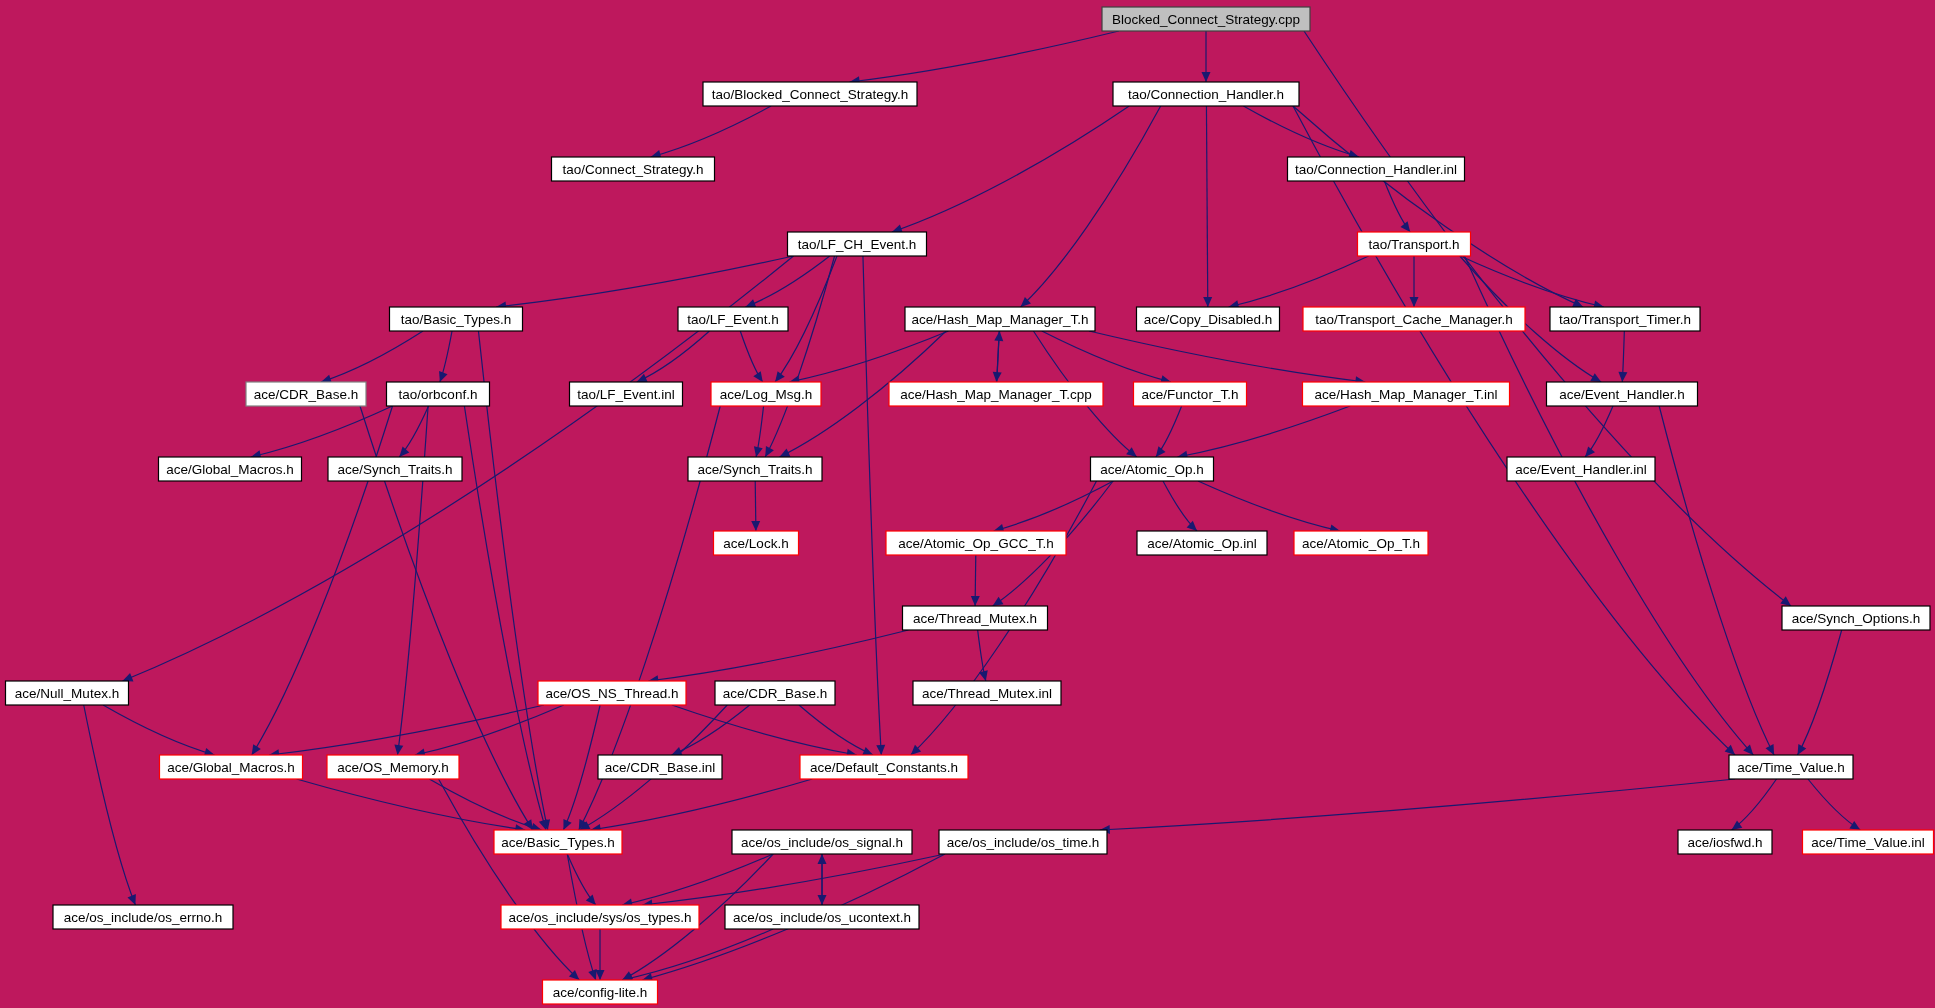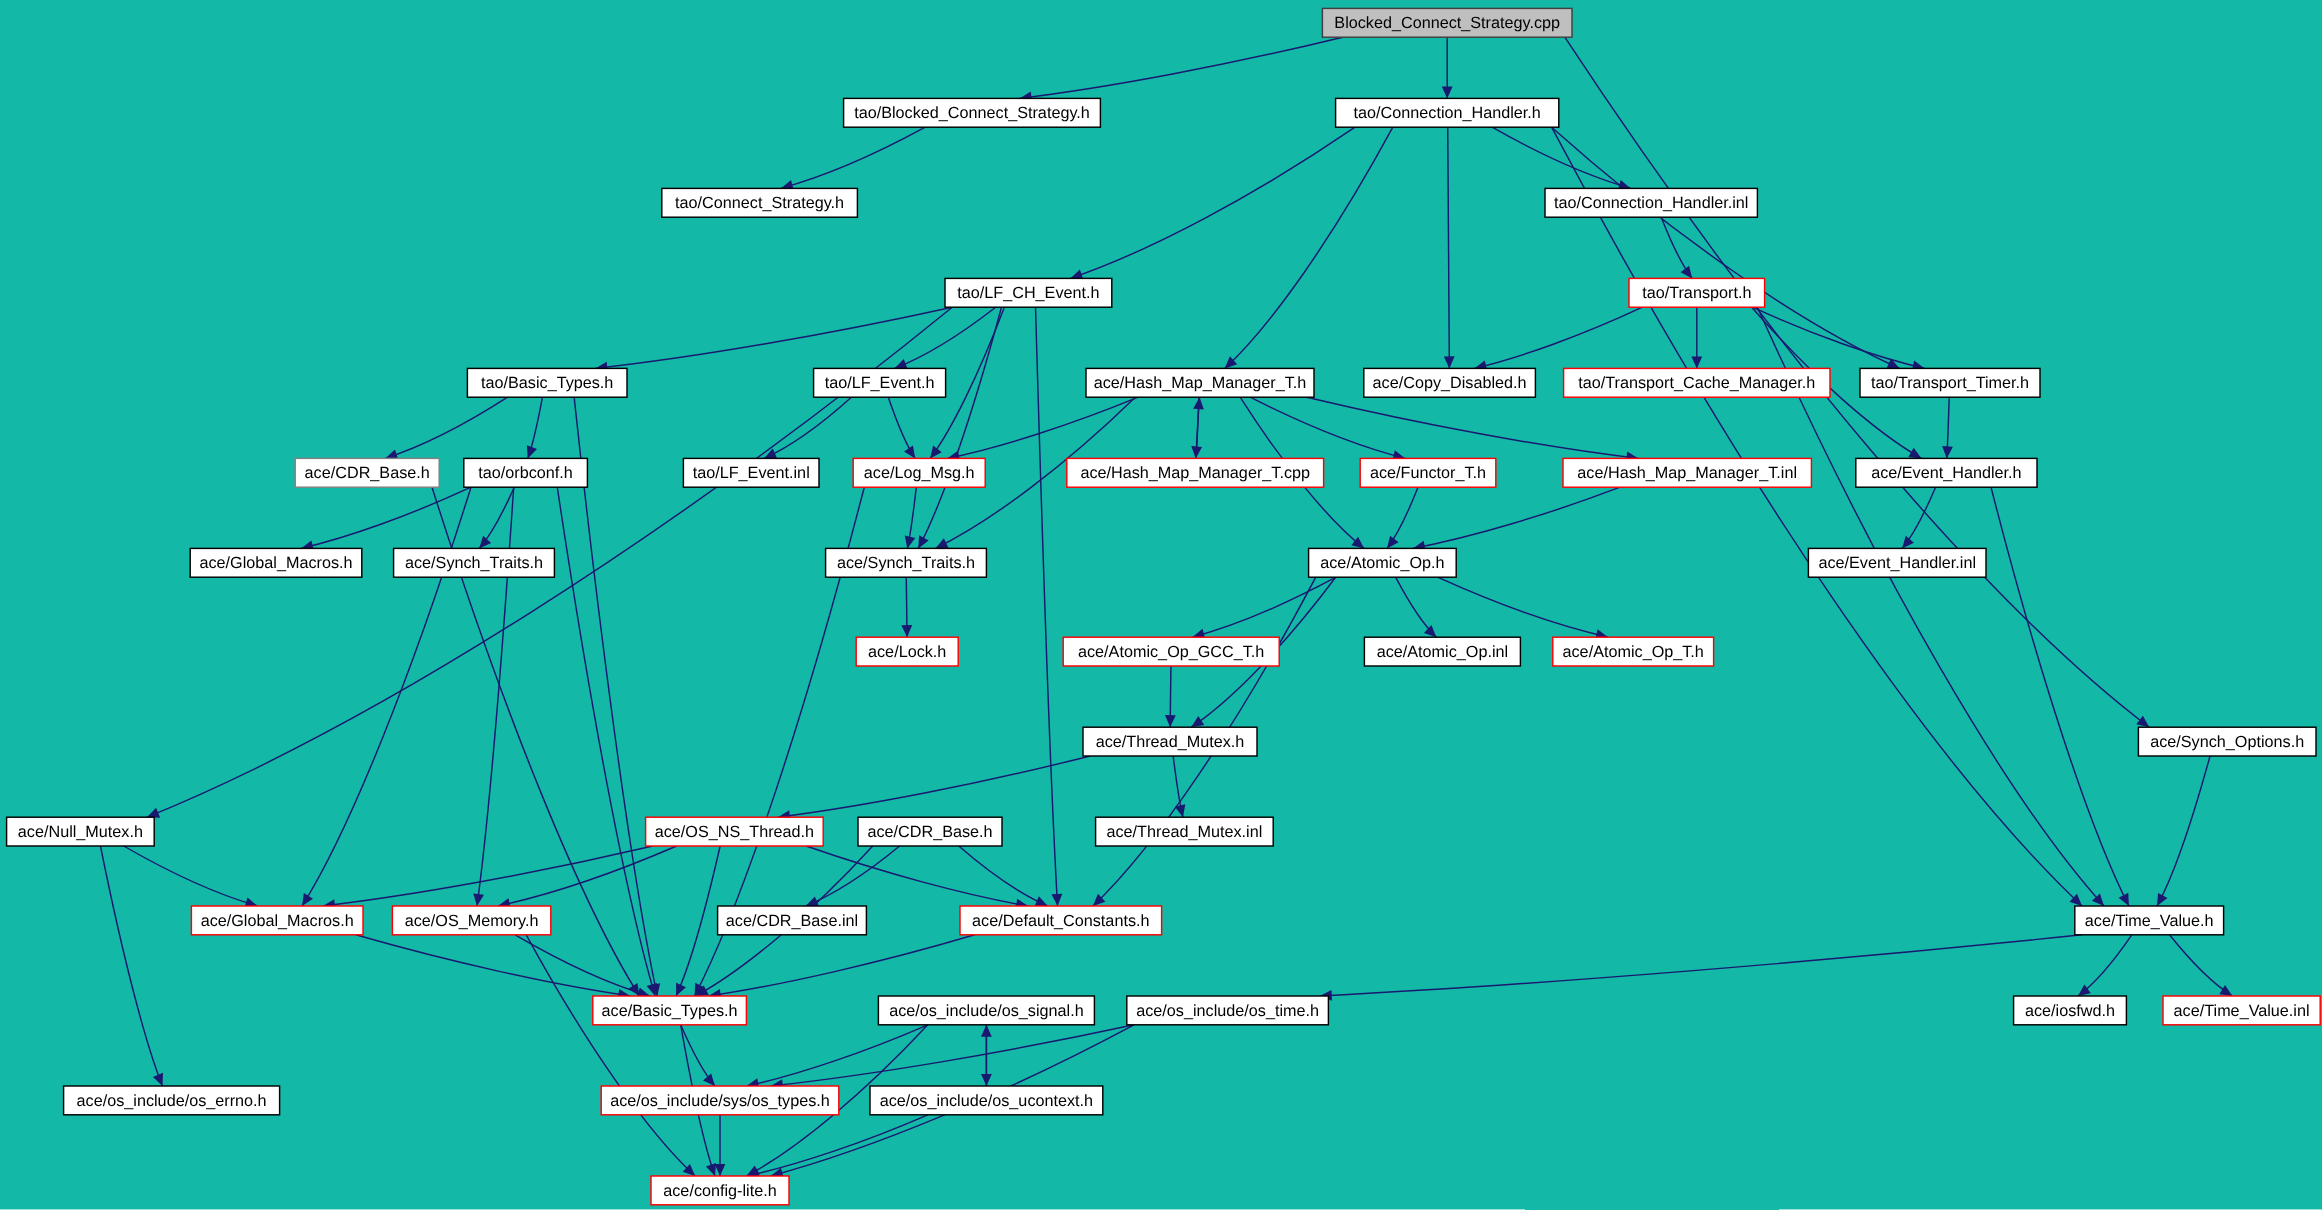--- a/index.html
+++ b/index.html
@@ -4,21 +4,21 @@
 <style>
   html, body {
     margin: 0;
     padding: 0;
     background: #ffffff;
   }
   #graph-root {
     position: relative;
     width: 1935px;
     height: 1008px;
-    background: #14b8a6;
+    background: #be185d;
     font-family: "Liberation Sans", sans-serif;
     overflow: hidden;
   }
   svg#dep-graph {
     display: block;
     width: 1935px;
     height: 1008px;
   }
   .edge-path {
     fill: none;

